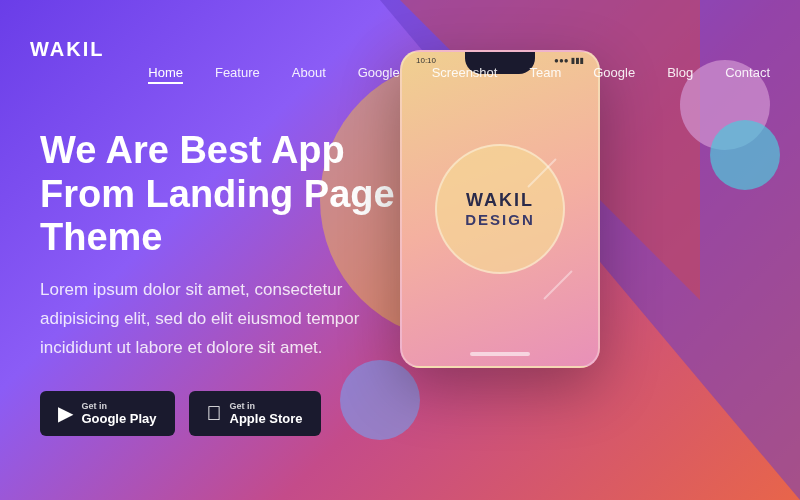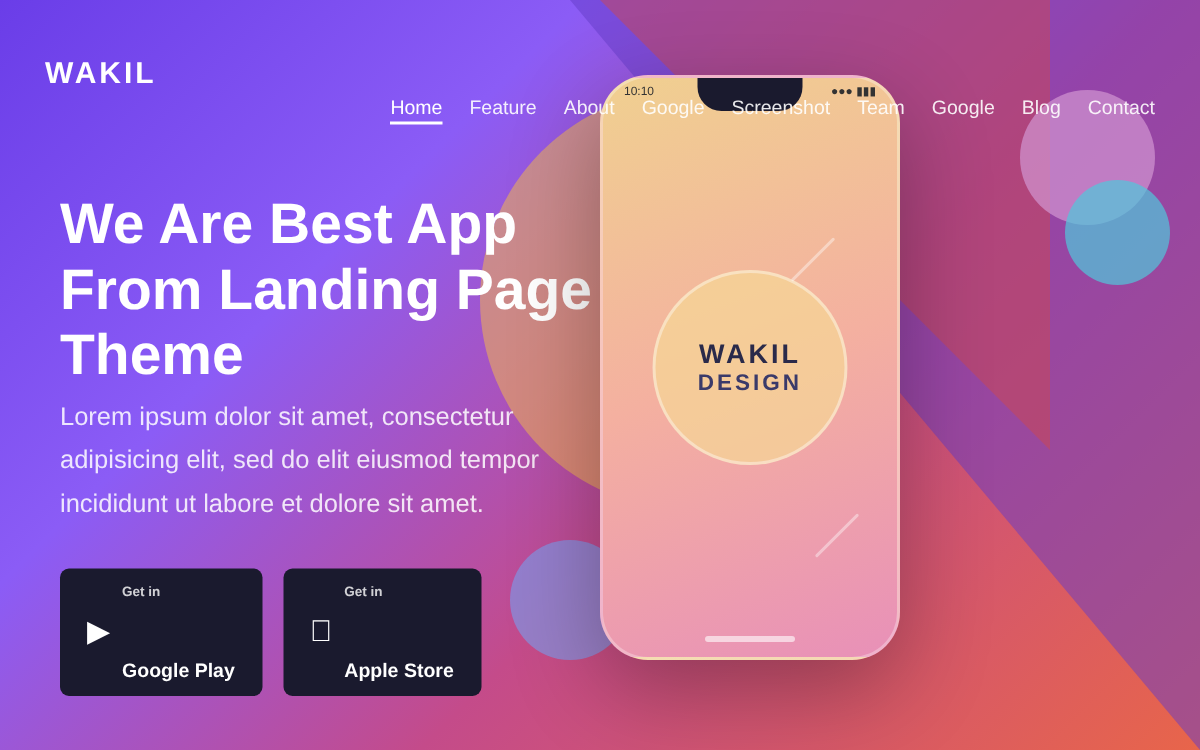--- a/index.html
+++ b/index.html
@@ -74,21 +74,21 @@
       background: transparent;
     }
     .nav-logo {
       color: #fff;
       font-size: 20px;
       font-weight: 800;
       letter-spacing: 2px;
     }
     .nav-links {
       display: flex;
-      gap: 18px;
+      gap: 32px;
       list-style: none;
       margin-top: 45px;
     }
     .nav-links li a {
       color: #fff;
       text-decoration: none;
       font-size: 13px;
       font-weight: 500;
       opacity: 0.9;
     }
@@ -103,21 +103,21 @@
       position: relative;
       z-index: 5;
       padding: 30px 40px 0 40px;
       max-width: 480px;
     }
     .hero-title {
       color: #fff;
       font-size: 38px;
       font-weight: 800;
       line-height: 1.15;
-      margin-bottom: 4px;
+      margin-bottom: 16px;
     }
     .hero-desc {
       color: rgba(255,255,255,0.85);
       font-size: 17px;
       line-height: 1.7;
       margin-bottom: 28px;
       max-width: 380px;
     }
 
     
@@ -146,37 +146,36 @@
       opacity: 0.8;
       display: block;
       text-align: left;
       font-weight: bold;
     }
     .btn-store .btn-text-large {
       font-size: 13px;
       font-weight: 700;
       display: block;
       text-align: left;
-      margin-top: 40px;
     }
 
     
     .phone-container {
       position: absolute;
       right: 200px;
       top: 50px;
       z-index: 8;
       width: 200px;
       height: 390px;
     }
     .phone-outer {
       width: 200px;
-      height: 390px;
+      height: 318px;
       background: linear-gradient(160deg, #f0d090 0%, #f4b0a0 50%, #e890b8 100%);
-      border-radius: 32px;
+      border-radius: 20px;
       position: relative;
       box-shadow: 0 20px 60px rgba(0,0,0,0.3);
       border: 2px solid rgba(255,255,255,0.3);
       overflow: hidden;
     }
     
     .phone-notch {
       position: absolute;
       top: 0;
       left: 50%;

